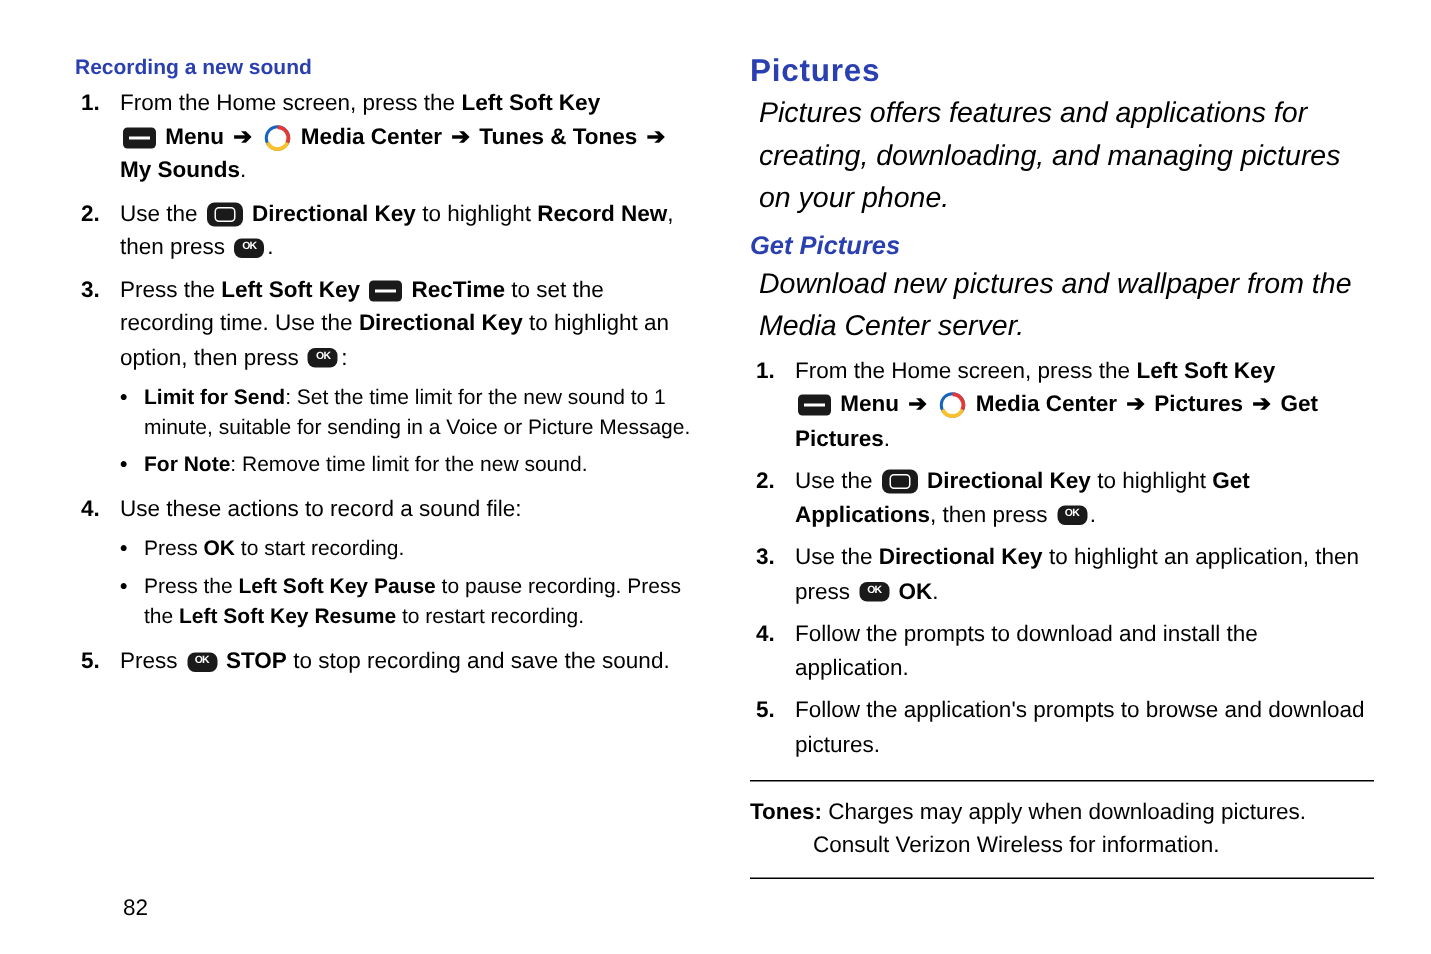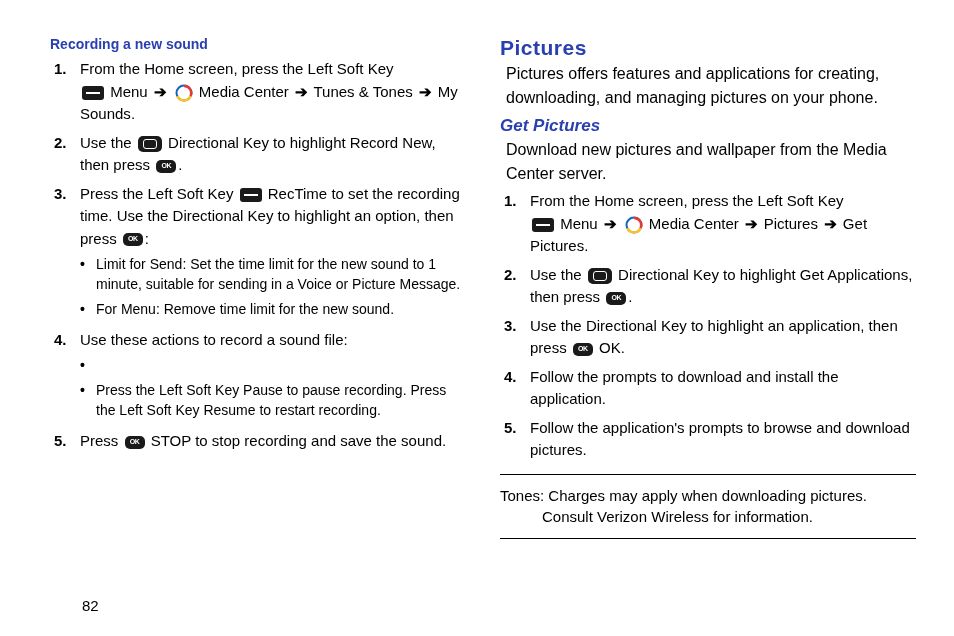--- a/index.html
+++ b/index.html
@@ -51,43 +51,44 @@
       font-size: 15px;
     }
     ol.num > li > .n {
       font-weight: bold;
       min-width: 30px;
       padding-left: 4px;
     }
     ol.num > li > .content {
       flex: 1;
     }
-    .b { font-weight: normal; }
+    .b { font-weight: bold; }
     .arrow { font-weight: bold; padding: 0 2px; }
     ul.bullets {
       list-style: none;
       padding-left: 0;
       margin-top: 4px;
     }
     ul.bullets > li {
       display: flex;
       font-size: 14px;
       line-height: 1.45;
       margin-bottom: 4px;
       font-family: Arial, Helvetica, sans-serif;
     }
     ul.bullets > li .dot {
       min-width: 16px;
       font-weight: bold;
     }
     .para {
-      font-size: 16px;
+      font-size: 19px;
       line-height: 1.5;
       margin-bottom: 4px;
       padding-left: 6px;
+      font-style: italic;
     }
     .icon-menu {
       display: inline-flex;
       align-items: center;
       justify-content: center;
       width: 22px; height: 14px;
       background: #1a1a1a;
       border-radius: 3px;
       vertical-align: middle;
       position: relative;
@@ -203,33 +204,34 @@
         <span class="n">3.</span>
         <span class="content">
           <span>Press the </span><span class="b">Left Soft Key </span><span class="icon-menu"></span><span class="b"> RecTime</span><span> to set the recording time. Use the </span><span class="b">Directional Key</span><span> to highlight an option, then press </span><span class="icon-ok">OK</span><span>:</span>
           <ul class="bullets">
             <li>
                 <span class="dot">•</span>
                 <span><span class="b narrow">Limit for Send</span><span class="narrow">: Set the time limit for the new sound to 1 minute, suitable for sending in a Voice or Picture Message.</span></span>
               </li>
             <li>
                 <span class="dot">•</span>
-                <span><span class="b narrow">For Menu</span><span class="narrow">: Remove time limit for the new sound.</span></span>
+                <span><span class="b narrow">For Note</span><span class="narrow">: Remove time limit for the new sound.</span></span>
               </li>
           </ul>
         </span>
       </li>
 
       <li>
         <span class="n">4.</span>
         <span class="content">
           <span>Use these actions to record a sound file:</span>
           <ul class="bullets">
             <li>
                 <span class="dot">•</span>
+                <span><span class="narrow">Press </span><span class="b narrow">OK</span><span class="narrow"> to start recording.</span></span>
               </li>
             <li>
                 <span class="dot">•</span>
                 <span><span class="narrow">Press the </span><span class="b narrow">Left Soft Key Pause</span><span class="narrow"> to pause recording. Press the </span><span class="b narrow">Left Soft Key Resume</span><span class="narrow"> to restart recording.</span></span>
               </li>
           </ul>
         </span>
       </li>
 
       <li>

